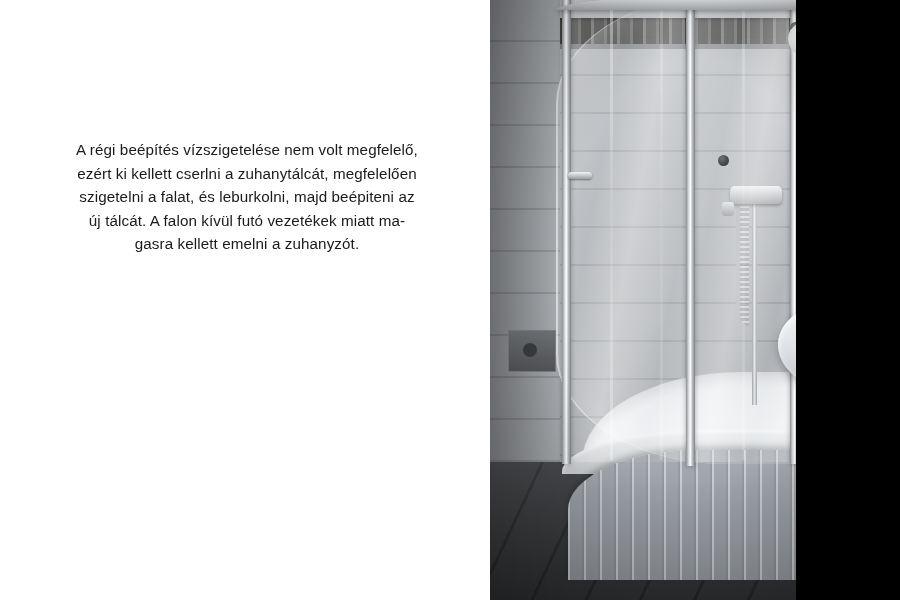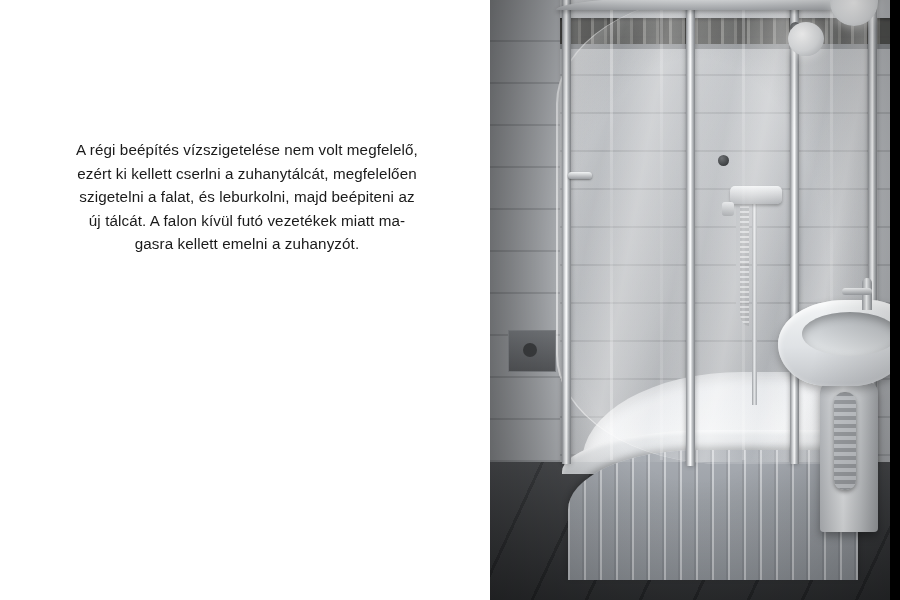--- a/index.html
+++ b/index.html
@@ -2,21 +2,21 @@
 <html><head>
 <meta charset="utf-8">
 <style>
   html, body {
     margin: 0;
     padding: 0;
     background: #000;
   }
   #page {
     position: relative;
-    width: 890px;
+    width: 796px;
     height: 600px;
     background: #14532d;
     overflow: hidden;
     font-family: "Liberation Sans", sans-serif;
   }
 
   
   #text-panel {
     position: absolute;
     left: 0;

